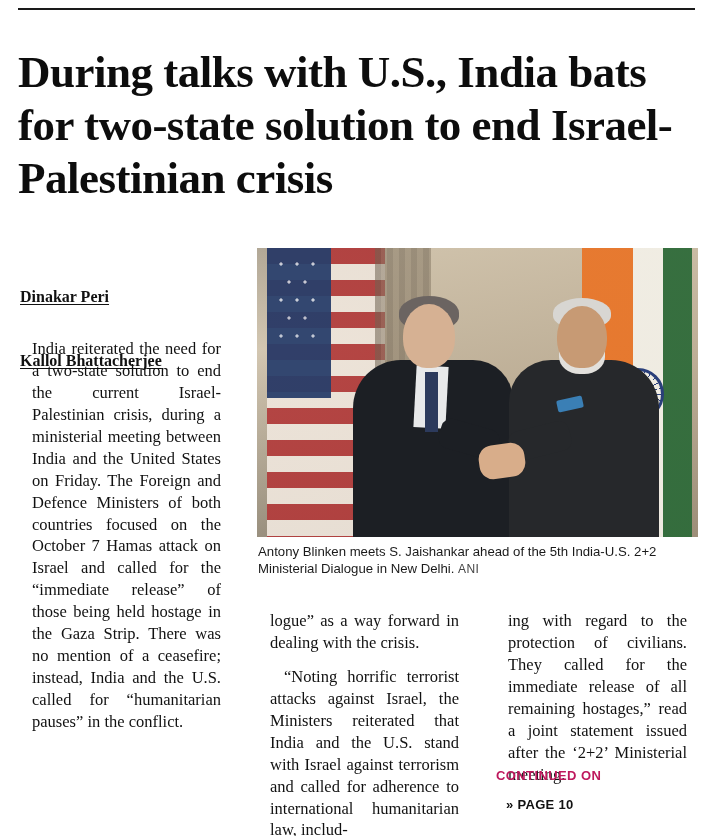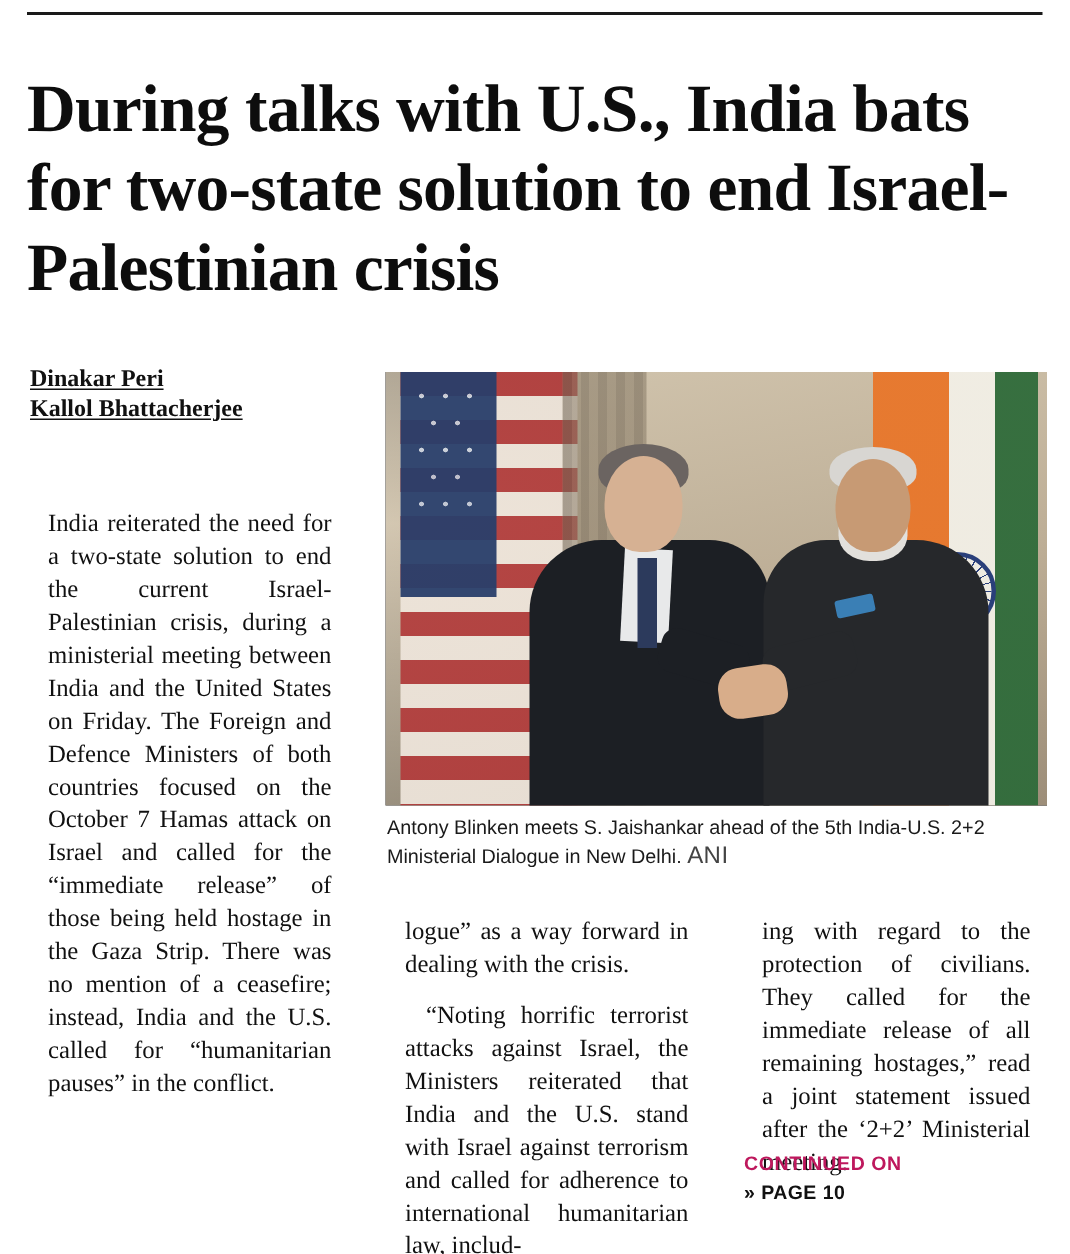--- a/index.html
+++ b/index.html
@@ -12,21 +12,21 @@
     height: 836px;
     font-family: "Liberation Serif", serif;
     color: #111111;
     position: relative;
     overflow: hidden;
   }
   .page {
     position: relative;
     width: 713px;
     height: 836px;
-    padding: 0;
+    padding: 10px;
     box-sizing: border-box;
   }
   .rule-top {
     position: absolute;
     left: 18px;
     top: 8px;
     width: 677px;
     height: 2px;
     background: #1a1a1a;
   }
@@ -50,20 +50,21 @@
   }
   .byline .name {
     font-family: "Liberation Serif", serif;
     font-size: 16px;
     font-weight: 700;
     line-height: 1.25;
     color: #111;
     text-decoration: underline;
     text-underline-offset: 2px;
     display: block;
+    margin-top: 44px;
   }
   .byline .dateline {
     font-family: "Liberation Sans", sans-serif;
     font-size: 12px;
     letter-spacing: 0.3px;
     color: #222;
     margin-top: 3px;
     display: block;
   }
 
@@ -349,21 +350,21 @@
     position: absolute;
     left: 258px;
     top: 543px;
     width: 441px;
     font-family: "Liberation Sans", sans-serif;
     font-size: 13.2px;
     line-height: 1.32;
     color: #1a1a1a;
   }
   .caption .credit {
-    font-size: 16px;
+    font-size: 12px;
     letter-spacing: 0.3px;
     color: #444;
   }
 
   .continued {
     position: absolute;
     left: 496px;
     top: 768px;
     width: 203px;
   }

